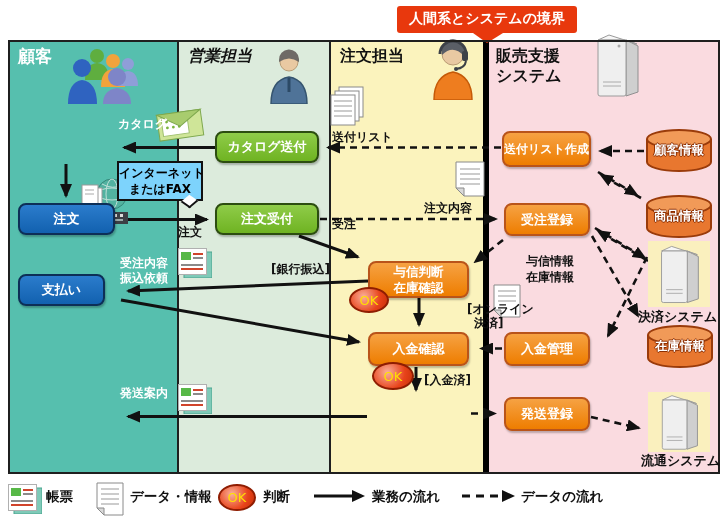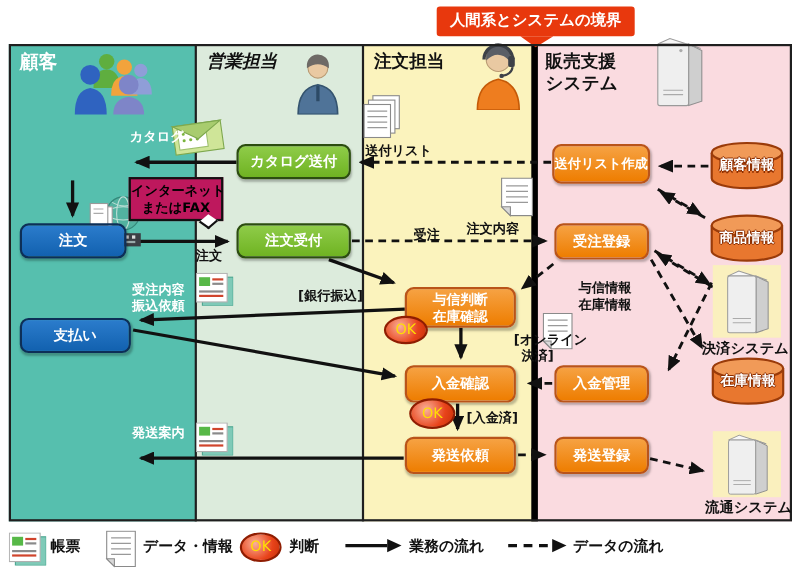--- a/index.html
+++ b/index.html
@@ -26,21 +26,21 @@
            border:2px solid #8f1d02;color:#ffdf00;font-weight:normal;font-size:13px;
            display:flex;align-items:center;justify-content:center;box-sizing:border-box;}
   .cyl{position:absolute;z-index:7;}
   .cyl .cyl-label{position:absolute;left:0;top:14px;width:100%;text-align:center;color:#fff;
         font-weight:bold;font-size:12.5px;white-space:nowrap;
         text-shadow:1px 0 #8c2e00,-1px 0 #8c2e00,0 1px #8c2e00,0 -1px #8c2e00;}
   .halo{position:absolute;background:#faf0be;z-index:5;}
   .syslabel{position:absolute;color:#111;font-weight:bold;font-size:13px;z-index:8;white-space:nowrap;}
   .banner{position:absolute;left:397px;top:6px;background:#e8380d;color:#fff;font-weight:bold;
           font-size:14px;padding:4px 12px 5px;border-radius:3px;z-index:10;white-space:nowrap;}
-  .callout{position:absolute;left:117px;top:161px;width:86px;background:#be185d;border:2px solid #111;
+  .callout{position:absolute;left:117px;top:161px;width:86px;background:#7dd3fc;border:2px solid #111;
            z-index:9;font-size:12px;font-weight:bold;text-align:center;line-height:16px;
            padding:2px 0;box-sizing:border-box;white-space:nowrap;}
   .callout:after{content:"";position:absolute;right:6px;bottom:-8px;width:9px;height:9px;
            background:#fff;border-right:2px solid #111;border-bottom:2px solid #111;
            transform:rotate(35deg) skewX(-15deg);}
   .arrows{position:absolute;left:0;top:0;z-index:5;pointer-events:none;}
   .icon{position:absolute;z-index:4;}
   .legend-item-label{position:absolute;color:#111;font-weight:bold;font-size:13.5px;z-index:8;white-space:nowrap;}
 </style>
 </head>
@@ -203,31 +203,30 @@
       <line x1="647" y1="257" x2="608" y2="336" marker-end="url(#ah)"></line>
       <line x1="502" y1="348.5" x2="481" y2="348.5" marker-end="url(#ah)"></line>
       <line x1="471" y1="413.5" x2="495" y2="413.5" marker-end="url(#ah)"></line>
       <line x1="591" y1="417" x2="639" y2="428" marker-end="url(#ah)"></line>
     </g>
 
     <polygon points="473,33 503,33 487,43" fill="#e8380d"></polygon>
   </svg>
 
   <div class="procbox blue" style="left:18px;top:203px;width:97px;height:32px;">注文</div>
-  <div class="procbox blue" style="left:18px;top:274px;width:101px;height:32px;margin-top:15px;">支払い</div>
+  <div class="procbox blue" style="left:18px;top:274px;width:87px;height:32px;">支払い</div>
   <div class="procbox green" style="left:215px;top:131px;width:104px;height:32px;">カタログ送付</div>
   <div class="procbox green" style="left:215px;top:203px;width:104px;height:32px;">注文受付</div>
   <div class="procbox orange twoline" style="left:368px;top:261px;width:101px;height:37px;">
     <div>
       <div>与信判断</div>
       <div>在庫確認</div>
     </div>
   </div>
   <div class="procbox orange" style="left:368px;top:332px;width:101px;height:34px;">入金確認</div>
-  <div class="procbox orange" style="left:368px;top:397px;width:101px;height:34px;">発送依頼</div>
   <div class="procbox orange" style="left:502px;top:131px;width:89px;height:36px;font-size:12px;">送付リスト作成</div>
   <div class="procbox orange" style="left:504px;top:332px;width:86px;height:34px;">入金管理</div>
   <div class="procbox orange" style="left:504px;top:203px;width:86px;height:33px;">受注登録</div>
   <div class="procbox orange" style="left:504px;top:397px;width:86px;height:34px;">発送登録</div>
 
   <div class="cyl" style="left:645px;top:128px;width:68px;height:46px;">
     <svg width="68" height="46" viewBox="0 0 68 46">
       <path d="M2,11 L2,34 A32,9 0 0 0 66,34 L66,11" fill="#e8772f" stroke="#9a3b0a" stroke-width="2"></path>
       <ellipse cx="34" cy="11" rx="32" ry="9" fill="#f19a58" stroke="#9a3b0a" stroke-width="2"></ellipse>
     </svg>
@@ -268,21 +267,21 @@
   <div class="syslabel" style="left:641px;top:452px;">流通システム</div>
 
   <div class="lblw" style="left:118px;top:116px;">カタログ</div>
   <div class="lblb" style="left:178px;top:224px;">注文</div>
   <div class="lblw" style="left:112px;top:256px;text-align:right;width:56px;line-height:15px;">
     <div>受注内容</div>
     <div>振込依頼</div>
   </div>
   <div class="lblw" style="left:120px;top:385px;">発送案内</div>
   <div class="lblb" style="left:332px;top:129px;">送付リスト</div>
-  <div class="lblb" style="left:332px;top:205px;padding-left:44px;">受注</div>
+  <div class="lblb" style="left:332px;top:216px;">受注</div>
   <div class="lblb" style="left:424px;top:200px;">注文内容</div>
   <div class="lblb" style="left:271px;top:261px;">[銀行振込]</div>
   <div class="lblb" style="left:425px;top:302px;line-height:14px;margin-left:42px;">
     <div>[オンライン</div>
     <div style="padding-left:7px;">決済]</div>
   </div>
   <div class="lblb" style="left:424px;top:372px;">[入金済]</div>
   <div class="lblb" style="left:496px;top:253px;line-height:16px;margin-left:30px;">
     <div>与信情報</div>
     <div>在庫情報</div>

